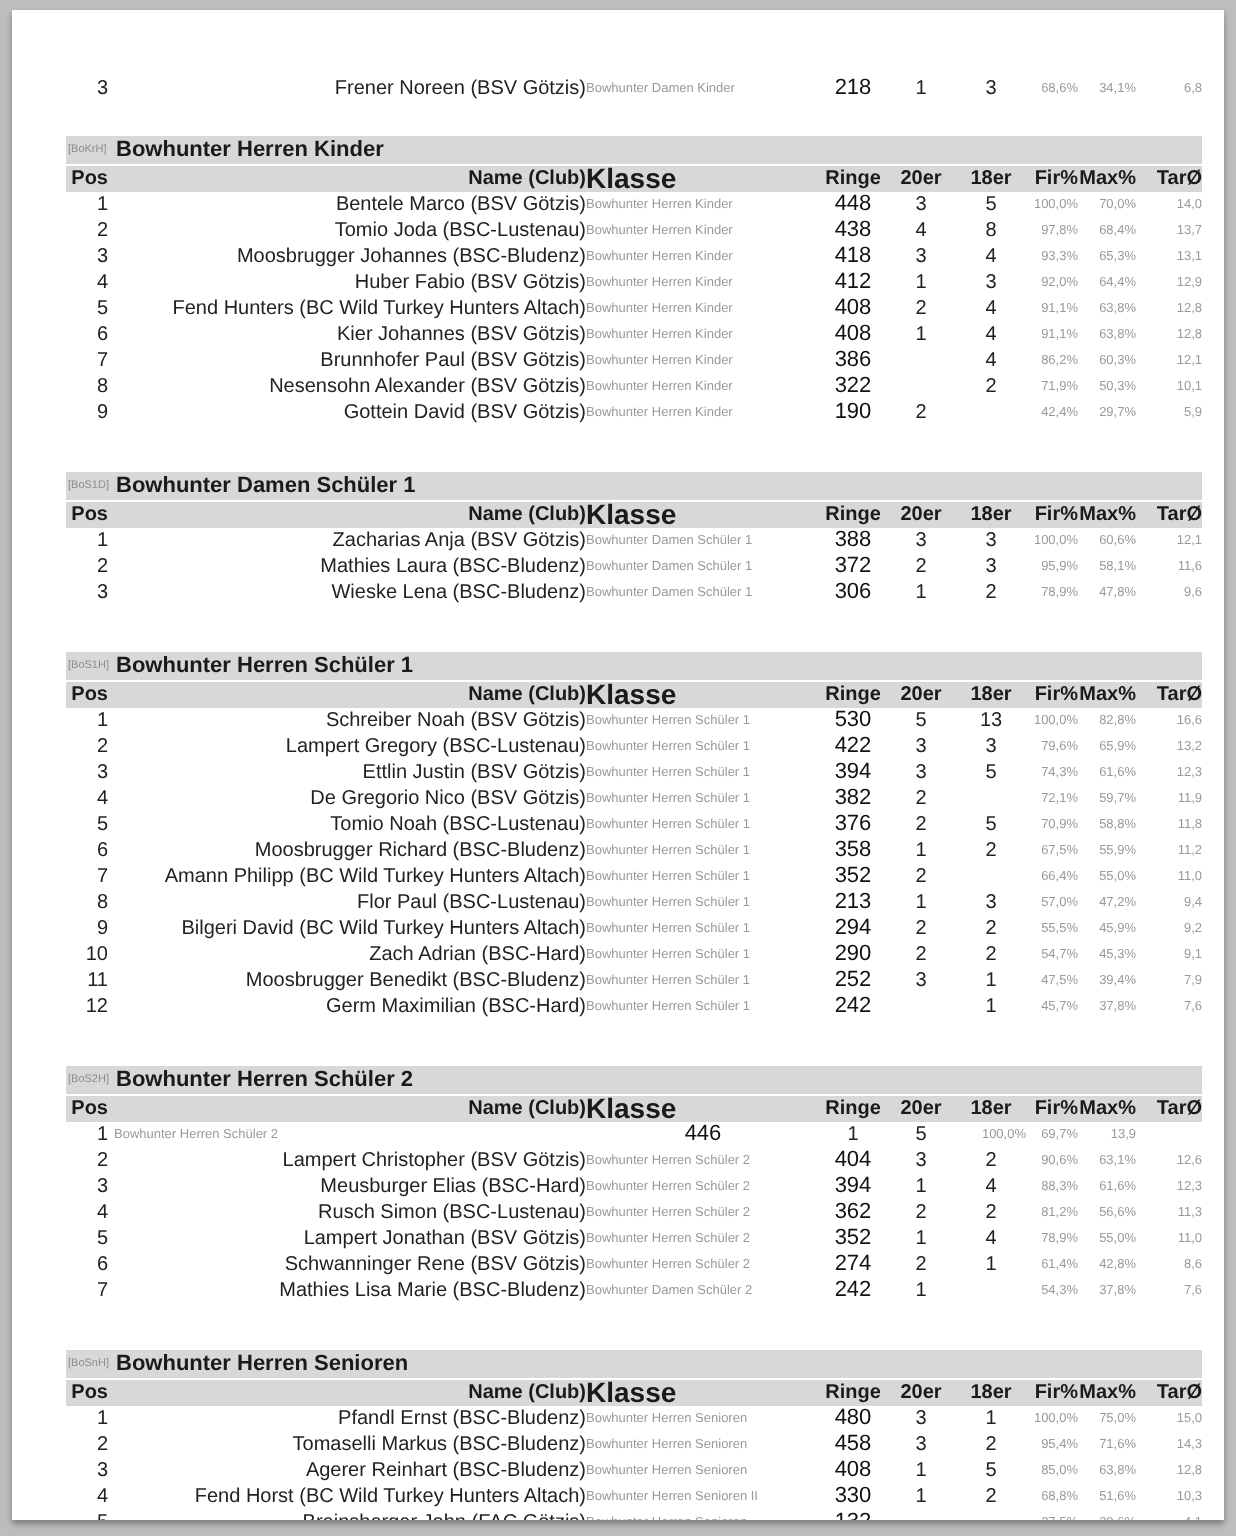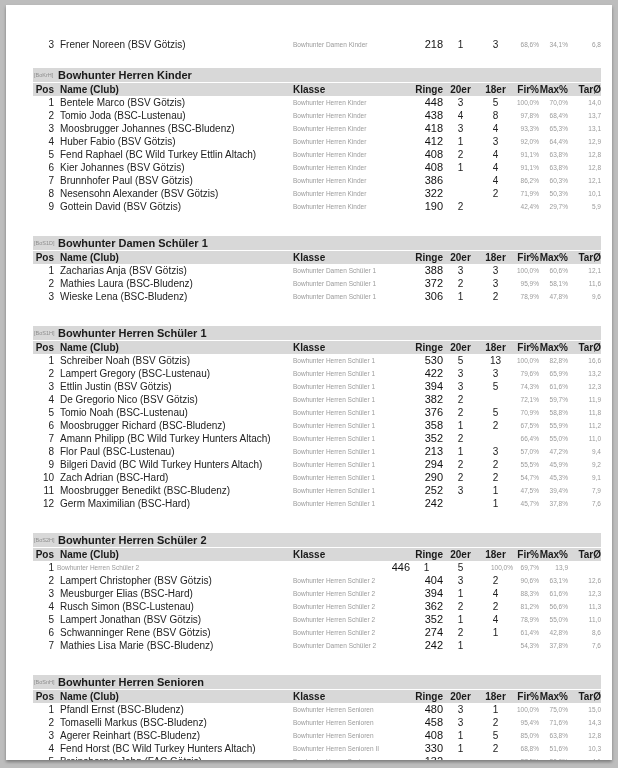--- a/index.html
+++ b/index.html
@@ -19,41 +19,41 @@
   .content { padding:33px 0 0 27px; width:568px; }
 
   
   .row {
     display:grid;
     grid-template-columns:24px 236px 117px 33px 35px 35px 26px 29px 33px;
     width:568px; height:13px; line-height:13px; align-items:center;
   }
   .c { overflow:hidden; white-space:nowrap; }
   .c.pos    { text-align:right; padding-right:3px; font-size:10px; color:#222; }
-  .c.name   { font-size:10px; padding-left:3px; color:#222; }
+  .c.name   { font-size:10px; padding-left:3px; color:#222;text-align:right; }
   .c.klasse { font-size:6.5px; color:#9a9a9a; }
-  .c.ringe  { text-align:right; font-size:11px; color:#111; }
+  .c.ringe  { text-align:center; font-size:11px; color:#111; }
   .c.e20, .c.e18 { text-align:center; font-size:10px; color:#222; }
   .c.fir, .c.max, .c.tar { text-align:right; font-size:6.5px; color:#9a9a9a; }
 
   
   .section { margin-top:23px; }
   .section:first-of-type { margin-top:0; }
   .title-bar {
     width:568px; height:14px; background:#d8d8d8;
     display:flex; align-items:center; margin-bottom:1px;
   }
   .title-bar .tag {
     width:24px; font-size:5.5px; color:#8d8d8d;
     text-align:left; padding-left:1px; flex:0 0 24px;
   }
   .title-bar .title { font-size:11px; font-weight:bold; color:#1a1a1a; }
   .row.header { background:#d8d8d8; margin-bottom:0; }
   .row.header .c { font-size:10px; font-weight:bold; color:#1a1a1a; }
-  .row.header .c.klasse { font-size:10px; color:#1a1a1a; }
+  .row.header .c.klasse { font-size:14px; color:#1a1a1a; }
   .row.header .c.ringe  { font-size:10px; }
   .row.header .c.fir, .row.header .c.max, .row.header .c.tar { font-size:10px; color:#1a1a1a; }
 
   .leading { margin-bottom:17px; }
 </style>
 </head>
 <body>
 
 <div class="page">
   <div class="content">
@@ -131,21 +131,21 @@
     <span class="c ringe">412</span>
     <span class="c e20">1</span>
     <span class="c e18">3</span>
     <span class="c fir">92,0%</span>
     <span class="c max">64,4%</span>
     <span class="c tar">12,9</span>
   </div>
 
   <div class="row">
     <span class="c pos">5</span>
-    <span class="c name">Fend Raphael  (BC Wild Turkey Ettlin Altach)</span>
+    <span class="c name">Fend Hunters  (BC Wild Turkey Hunters Altach)</span>
     <span class="c klasse">Bowhunter Herren Kinder</span>
     <span class="c ringe">408</span>
     <span class="c e20">2</span>
     <span class="c e18">4</span>
     <span class="c fir">91,1%</span>
     <span class="c max">63,8%</span>
     <span class="c tar">12,8</span>
   </div>
 
   <div class="row">

